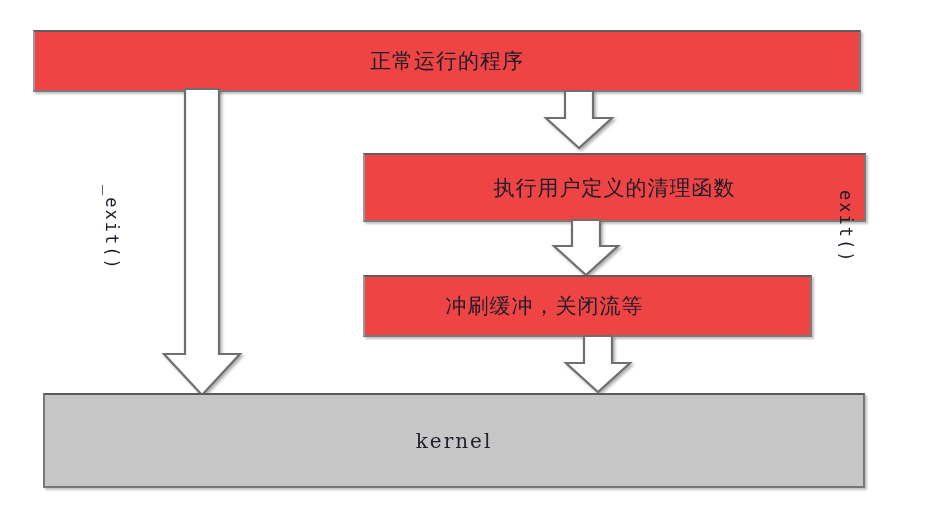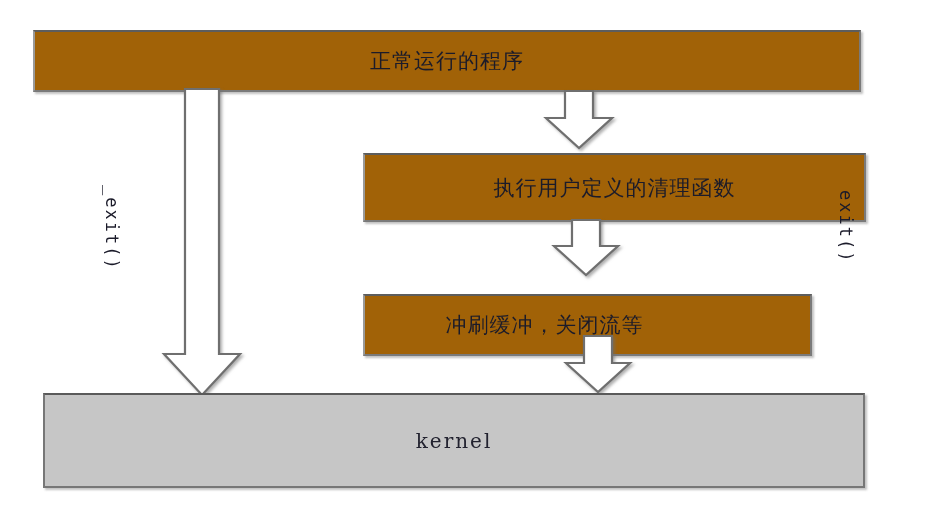--- a/index.html
+++ b/index.html
@@ -16,21 +16,21 @@
     width: 951px;
     height: 507px;
     background: #ffffff;
     overflow: hidden;
   }
 
   
   .box {
     position: absolute;
     box-sizing: border-box;
-    background: #a16207;
+    background: #ef4444;
     border: 2px solid #7a7a7a;
     border-top-color: #5d5d5d;
     border-left-color: #9a9a9a;
     box-shadow: 2px 2px 2px rgba(120,120,120,0.45);
     display: flex;
     align-items: center;
     justify-content: center;
   }
   .box .box-label {
     font-family: "DejaVu Sans", sans-serif;
@@ -53,21 +53,20 @@
     left: 363px;
     top: 153px;
     width: 503px;
     height: 69px;
   }
   #box-flush {
     left: 363px;
     top: 275px;
     width: 449px;
     height: 62px;
-    margin-top: 19px;
   }
   #box-flush .box-label {
     
     margin-right: 86px;
   }
 
   
   #box-kernel {
     left: 43px;
     top: 393px;

